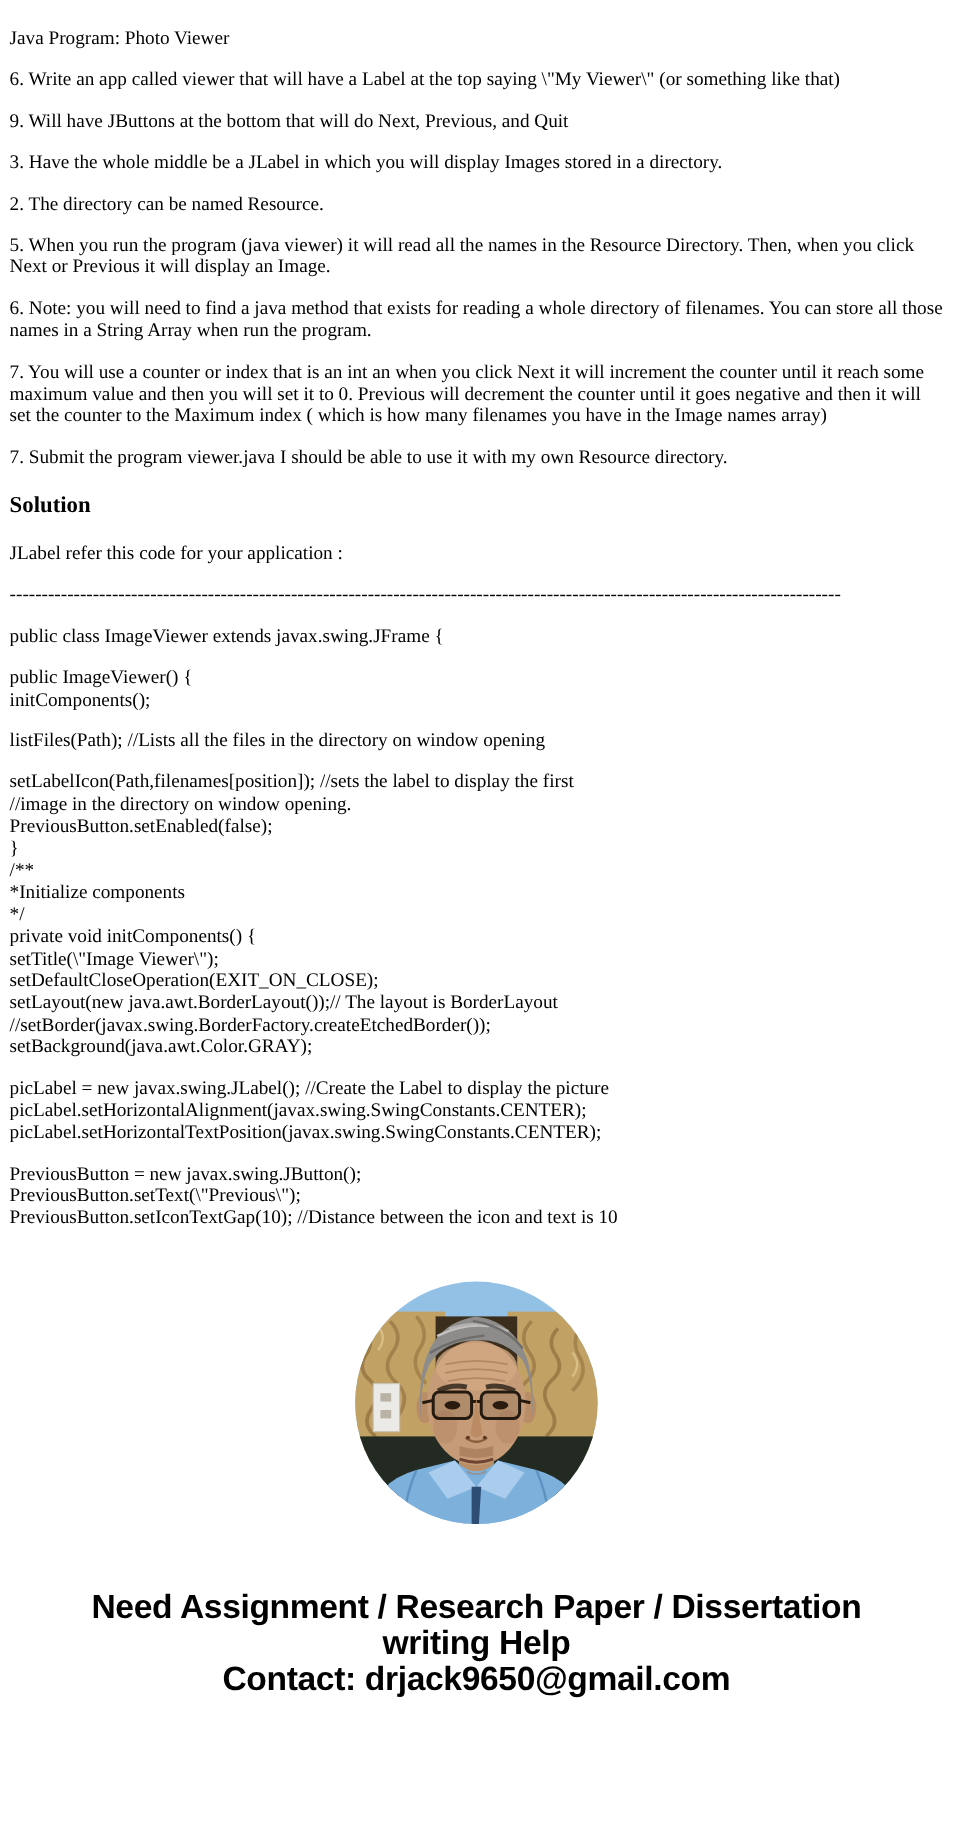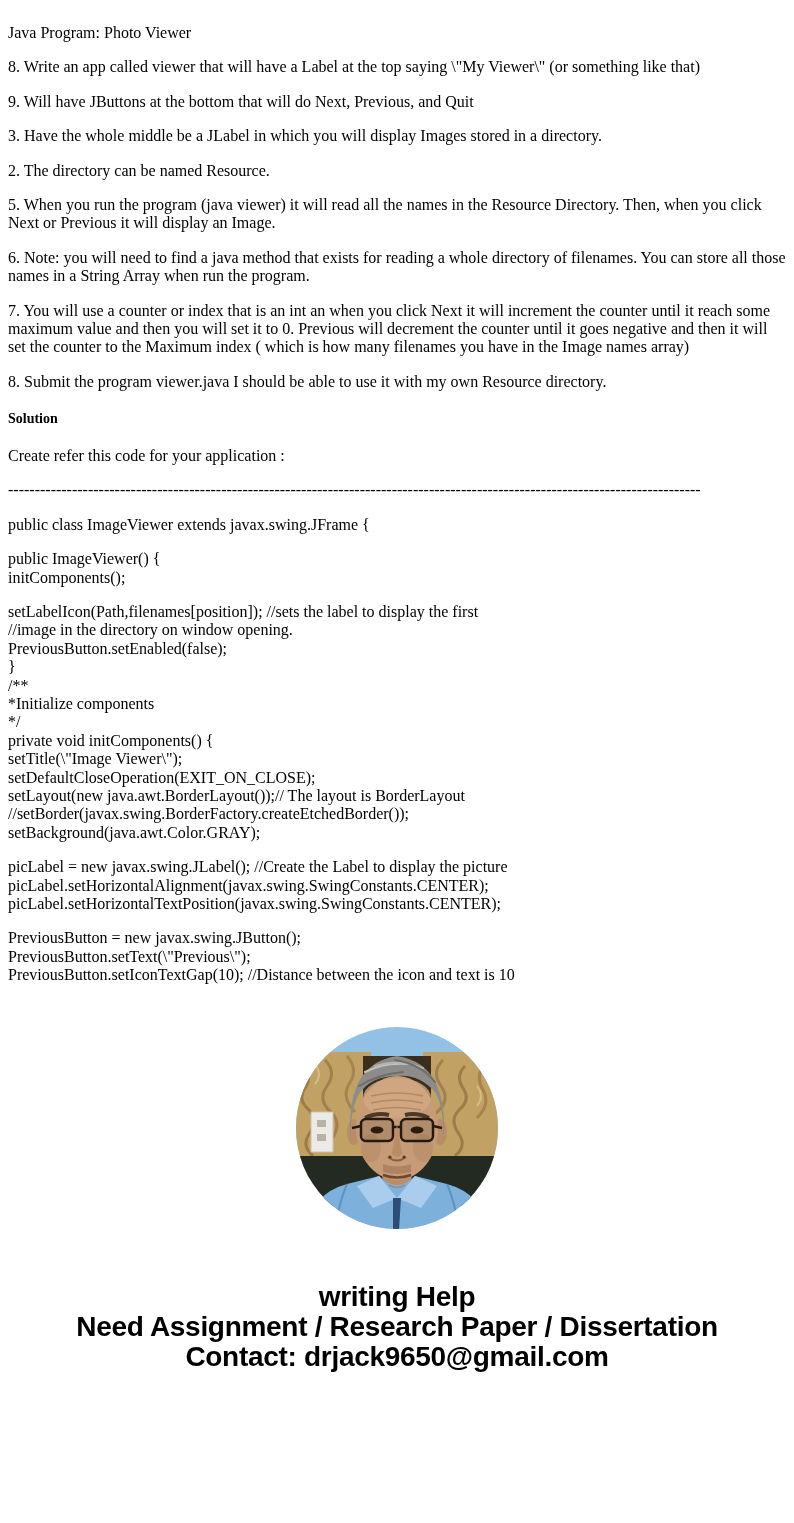--- a/index.html
+++ b/index.html
@@ -19,21 +19,21 @@
   }
   .page p {
     margin: 16px 0;
     line-height: 1.15;
   }
   .page p.first {
     margin-top: 16px;
   }
   h3.solution-heading {
     font-family: "Liberation Serif", serif;
-    font-size: 14px;
+    font-size: 19px;
     font-weight: bold;
     margin: 20px 0;
   }
   .divider {
     white-space: nowrap;
     overflow: hidden;
     letter-spacing: 0;
   }
   .code-block {
     white-space: pre-line;
@@ -62,38 +62,39 @@
     letter-spacing: -0.3px;
   }
 </style>
 </head>
 <body>
 
 <main class="page">
 
   <p class="first">Java Program: Photo Viewer</p>
 
-  <p>8. Write an app called viewer that will have a Label at the top saying \"My Viewer\" (or something like that)</p>
+  <p>6. Write an app called viewer that will have a Label at the top saying \"My Viewer\" (or something like that)</p>
   <p>9. Will have JButtons at the bottom that will do Next, Previous, and Quit</p>
   <p>3. Have the whole middle be a JLabel in which you will display Images stored in a directory.</p>
   <p>2. The directory can be named Resource.</p>
   <p>5. When you run the program (java viewer) it will read all the names in the Resource Directory. Then, when you click Next or Previous it will display an Image.</p>
   <p>6. Note: you will need to find a java method that exists for reading a whole directory of filenames. You can store all those names in a String Array when run the program.</p>
   <p>7. You will use a counter or index that is an int an when you click Next it will increment the counter until it reach some maximum value and then you will set it to 0. Previous will decrement the counter until it goes negative and then it will set the counter to the Maximum index ( which is how many filenames you have in the Image names array)</p>
-  <p>8. Submit the program viewer.java I should be able to use it with my own Resource directory.</p>
+  <p>7. Submit the program viewer.java I should be able to use it with my own Resource directory.</p>
 
   <h3 class="solution-heading">Solution</h3>
 
-  <p>Create refer this code for your application :</p>
+  <p>JLabel refer this code for your application :</p>
 
   <p class="divider">----------------------------------------------------------------------------------------------------------------------------------</p>
 
   <p class="code-block">public class ImageViewer extends javax.swing.JFrame {</p>
   <p class="code-block">public ImageViewer() {
 initComponents();</p>
+  <p class="code-block">listFiles(Path); //Lists all the files in the directory on window opening</p>
   <p class="code-block">setLabelIcon(Path,filenames[position]); //sets the label to display the first
 //image in the directory on window opening.
 PreviousButton.setEnabled(false);
 }
 /**
 *Initialize components
 */
 private void initComponents() {
 setTitle(\"Image Viewer\");
 setDefaultCloseOperation(EXIT_ON_CLOSE);
@@ -200,18 +201,18 @@
         </g>
 
         <path d="M88,138 Q102,143 116,138 L116,146 Q102,150 88,146 Z" fill="#9a7050" opacity="0.55"></path>
         <path d="M88,149 Q102,154 116,149" stroke="#6e4530" stroke-width="2.5" fill="none"></path>
         <path d="M94,159 Q102,164 110,159" stroke="#a5795a" stroke-width="1.5" fill="none" opacity="0.6"></path>
       </g>
     </svg>
   </div>
 
   <div class="footer">
+    <div>Need Assignment / Research Paper / Dissertation</div>
     <div>writing Help</div>
-    <div>Need Assignment / Research Paper / Dissertation</div>
     <div>Contact: drjack9650@gmail.com</div>
   </div>
 
 </main>
 
 </body></html>

